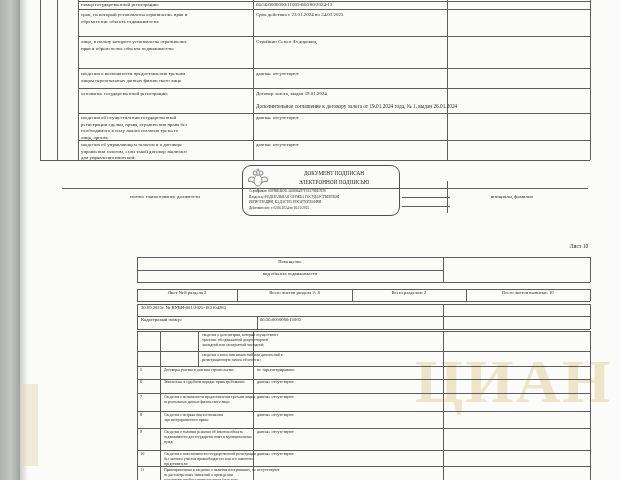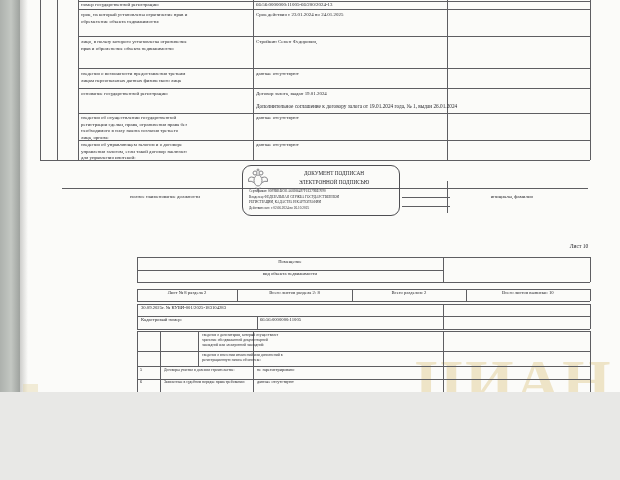--- a/index.html
+++ b/index.html
@@ -1,16 +1,16 @@
 <!DOCTYPE html>
 <html><head>
 <meta charset="utf-8">
 <style>
   html,body{margin:0;padding:0;background:#e8e8e6;}
-  .screen{position:relative;width:620px;height:392px;overflow:hidden;background:#fbfbf9;
+  .screen{position:relative;width:620px;height:480px;overflow:hidden;background:#fbfbf9;
           font-family:"Liberation Serif", serif;}
   .scan-strip{position:absolute;left:0;top:0;width:20px;height:480px;
           background:linear-gradient(90deg,#adb1ad 0%,#c3c7c2 55%,#9ea29e 100%);}
   .page-edge{position:absolute;left:20px;top:0;width:8px;height:480px;
           background:linear-gradient(90deg,rgba(120,120,118,.35),rgba(120,120,118,0));}
   .ln{position:absolute;background:#5e5e62;}
   .txt{position:absolute;font-size:8.5px;line-height:11.5px;color:#26262b;
        transform-origin:0 0;white-space:pre-line;font-family:"Liberation Serif", serif;}
   .stamp{position:absolute;left:242px;top:165px;width:158px;height:51px;
          border:1.5px solid #4e4e52;border-radius:9px;background:transparent;box-sizing:border-box;}

